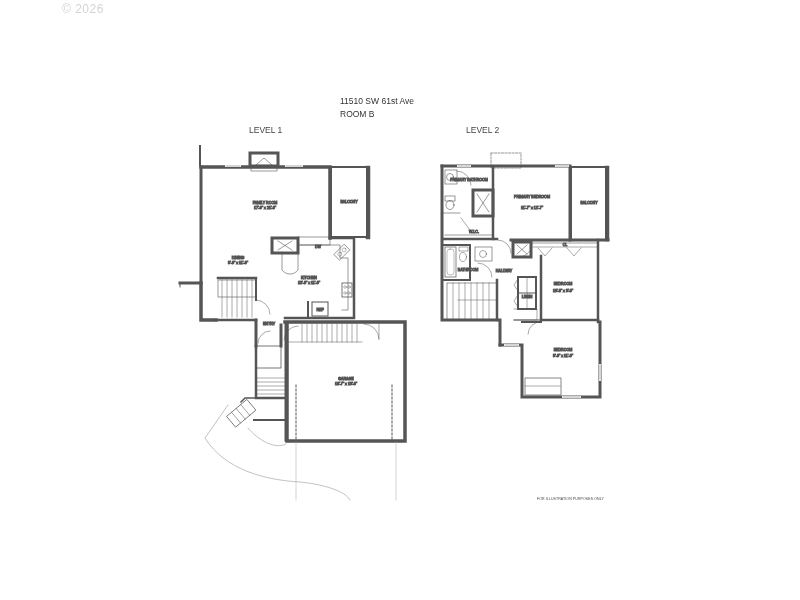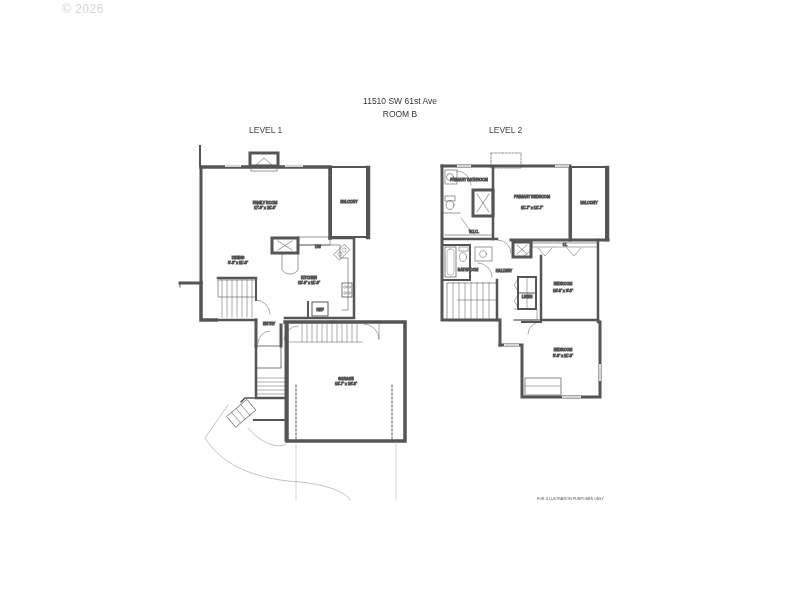--- a/index.html
+++ b/index.html
@@ -1,35 +1,35 @@
 <!DOCTYPE html>
 <html><head>
 <meta charset="utf-8">
 <style>
   html, body { margin: 0; padding: 0; background: #ffffff; }
   body { width: 800px; height: 600px; position: relative; overflow: hidden; font-family: "Liberation Sans", sans-serif; color: #333; }
   .copyright { position: absolute; left: 18px; top: 2px; font-size: 12px; color: #d4d4d4; letter-spacing: 0.5px; margin-left: 44px; }
-  .title { position: absolute; left: 340px; top: 95px; width: 120px; text-align: center; font-size: 8.5px; line-height: 13px; color: #333; }
+  .title { position: absolute; left: 340px; top: 95px; width: 120px; text-align: left; font-size: 8.5px; line-height: 13px; color: #333; }
   .level-label { position: absolute; font-size: 8.5px; color: #444; }
   .note { position: absolute; left: 537px; top: 497px; font-size: 3.5px; color: #444; letter-spacing: 0.1px; }
   svg.plan { position: absolute; left: 0; top: 0; }
   .room-label { font-family: "Liberation Sans", sans-serif; font-size: 3.6px; fill: #555; text-anchor: middle; }
 </style>
 </head>
 <body>
 
 <div class="copyright">© 2026</div>
 
 <div class="title">
   <div>11510 SW 61st Ave</div>
   <div>ROOM B</div>
 </div>
 
 <div class="level-label" style="left:249px; top:125px;">LEVEL 1</div>
-<div class="level-label" style="left:489px; top:125px;">LEVEL 2</div>
+<div class="level-label" style="left:466px; top:125px;">LEVEL 2</div>
 
 <svg class="plan" width="800" height="600" viewBox="0 0 800 600">
   <g fill="none" stroke="#555" stroke-linecap="square">
 
     <g>
 
       <line x1="200" y1="146" x2="200" y2="165" stroke-width="2"></line>
 
       <path d="M201 167 L330 167 L330 238" stroke-width="3.5"></path>
       <path d="M201 167 L201 283 L180 283" stroke-width="3"></path>

